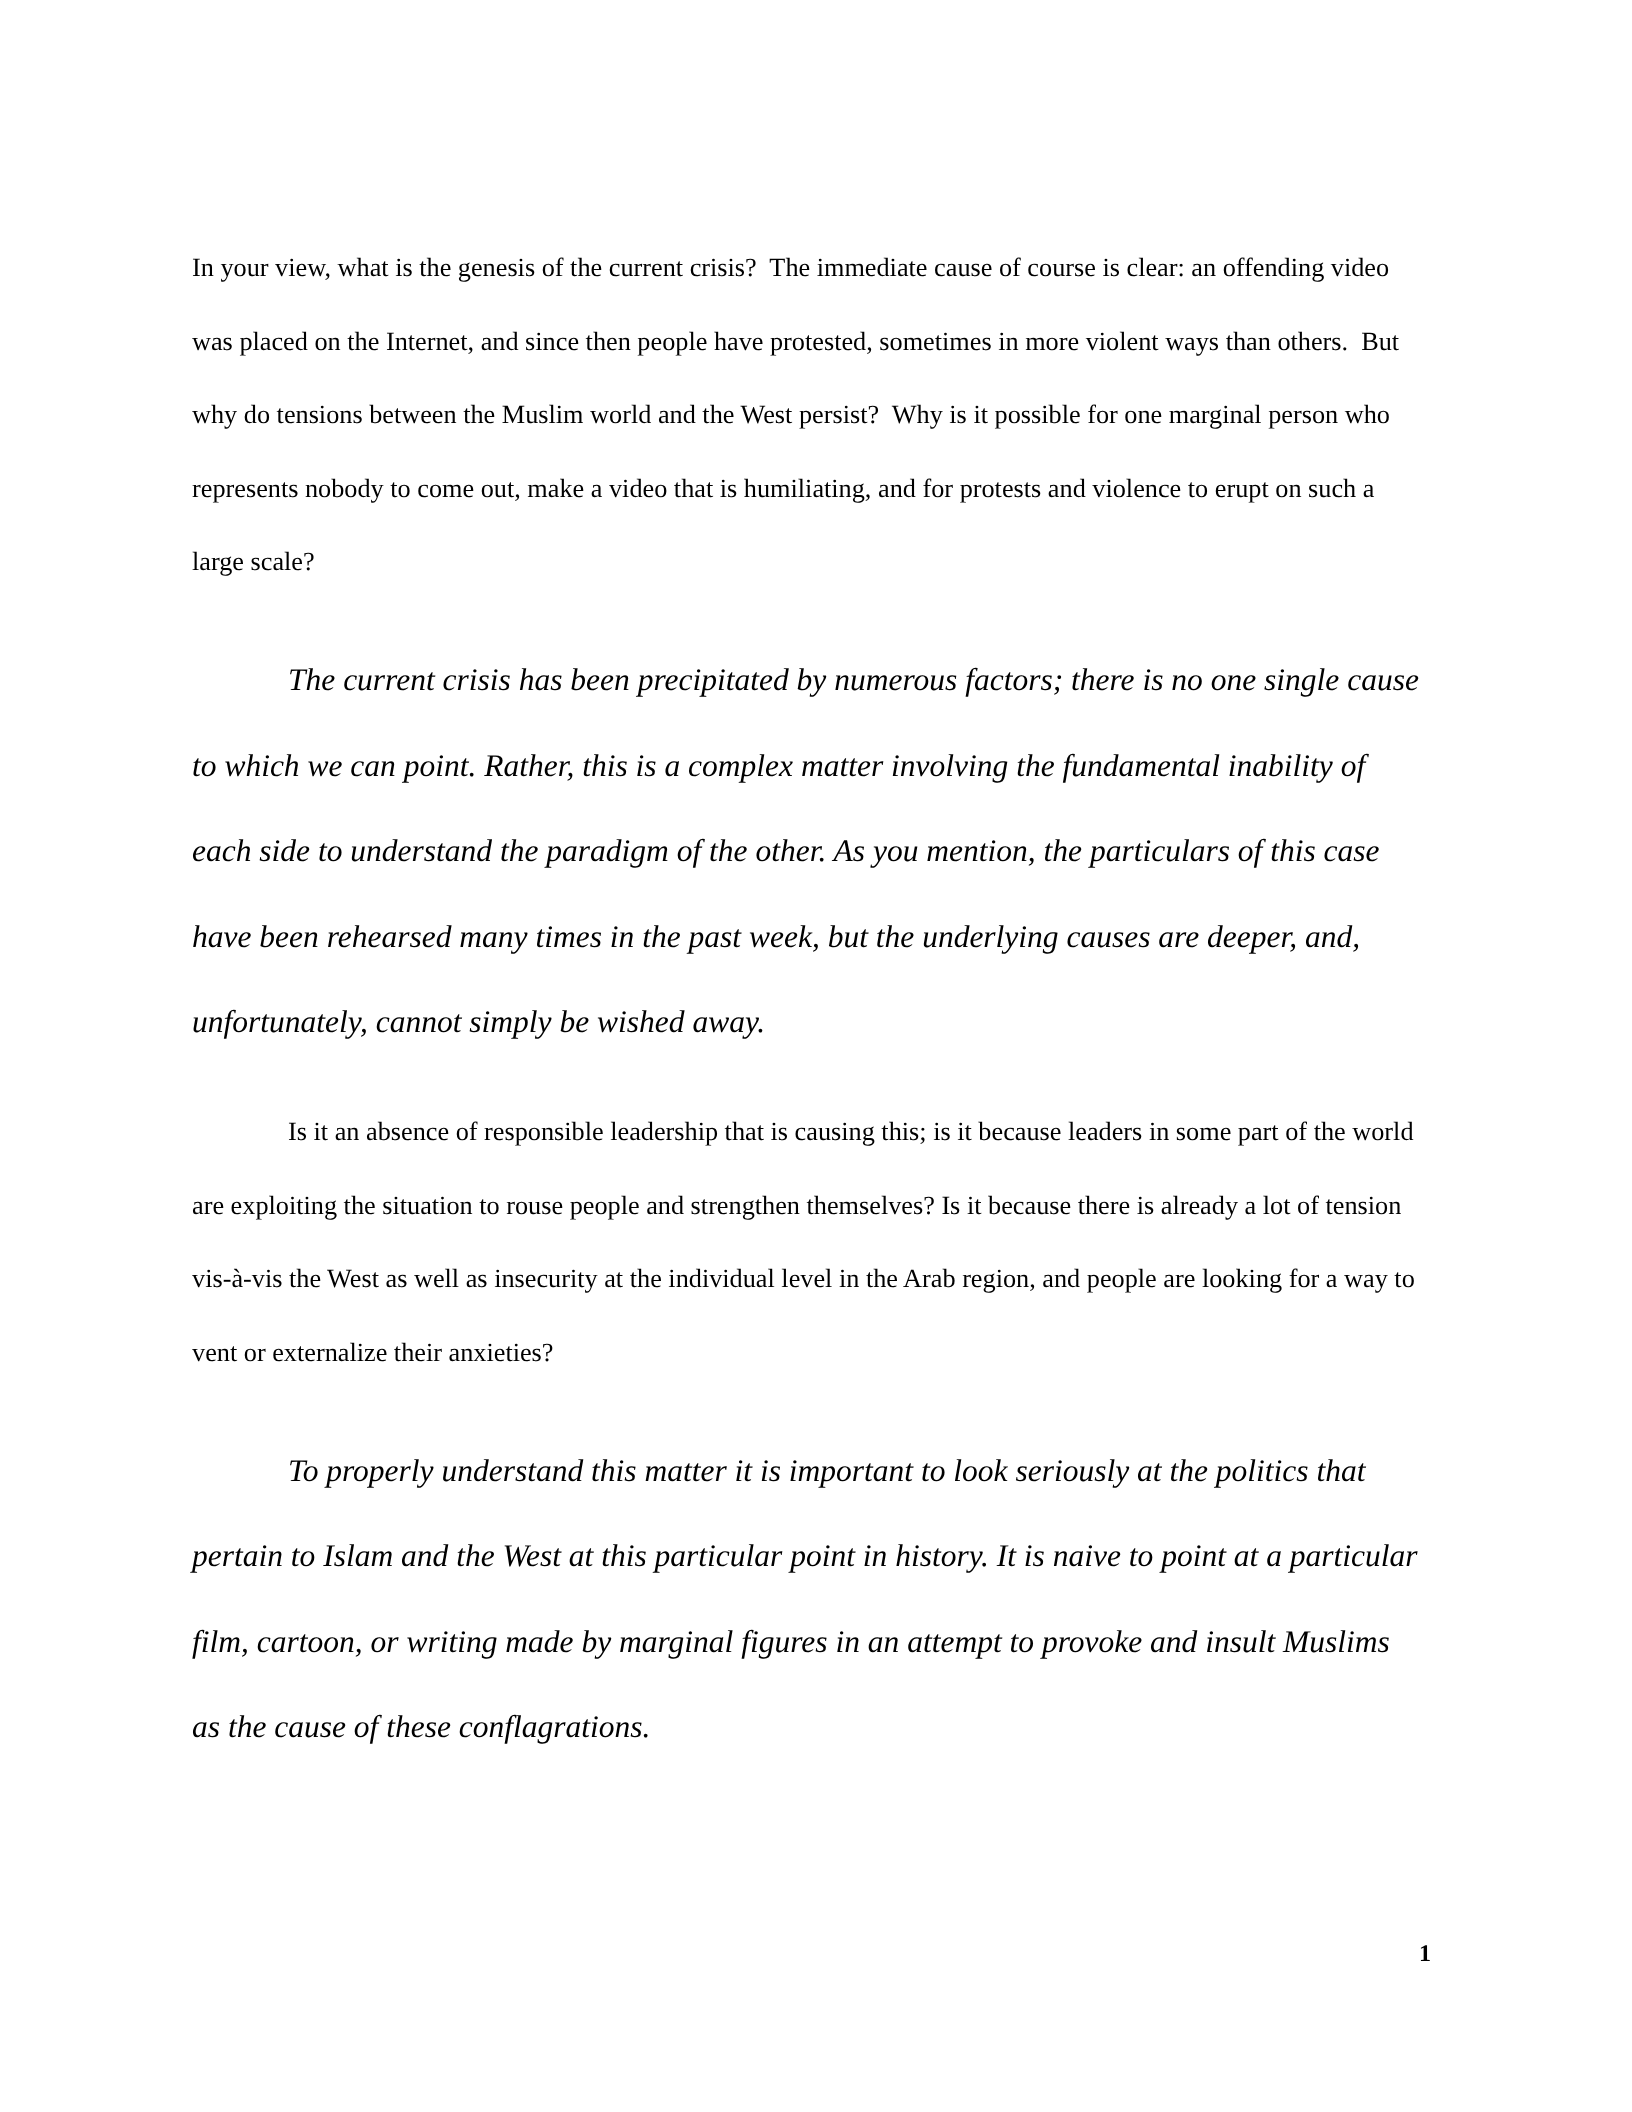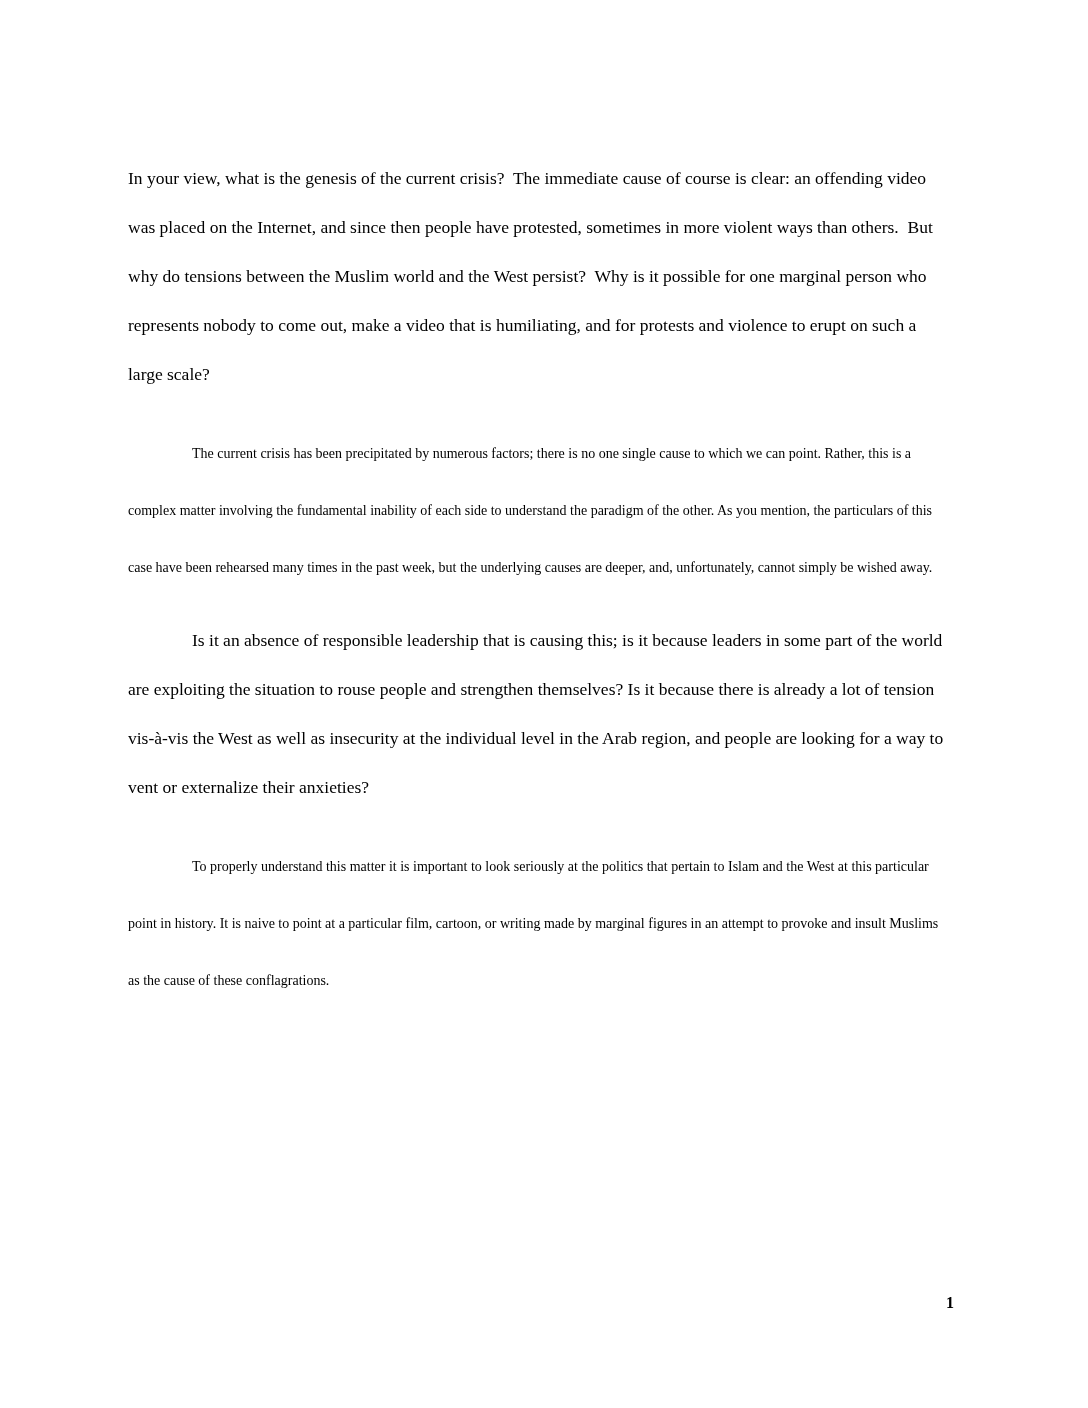--- a/index.html
+++ b/index.html
@@ -33,23 +33,24 @@
     margin: 0;
     white-space: pre-wrap;
     text-align: left;
   }
   .q {
     font-size: 17.5px;
     line-height: 49px;
     margin-bottom: 26px;
   }
   .a {
-    font-size: 14px;
+    font-size: 21px;
     line-height: 57px;
     margin-bottom: 20px;
+    font-style: italic;
   }
   .indent {
     text-indent: 64px;
   }
   .page-number {
     position: absolute;
     left: 946px;
     top: 1294px;
     font-size: 16px;
     font-weight: bold;

